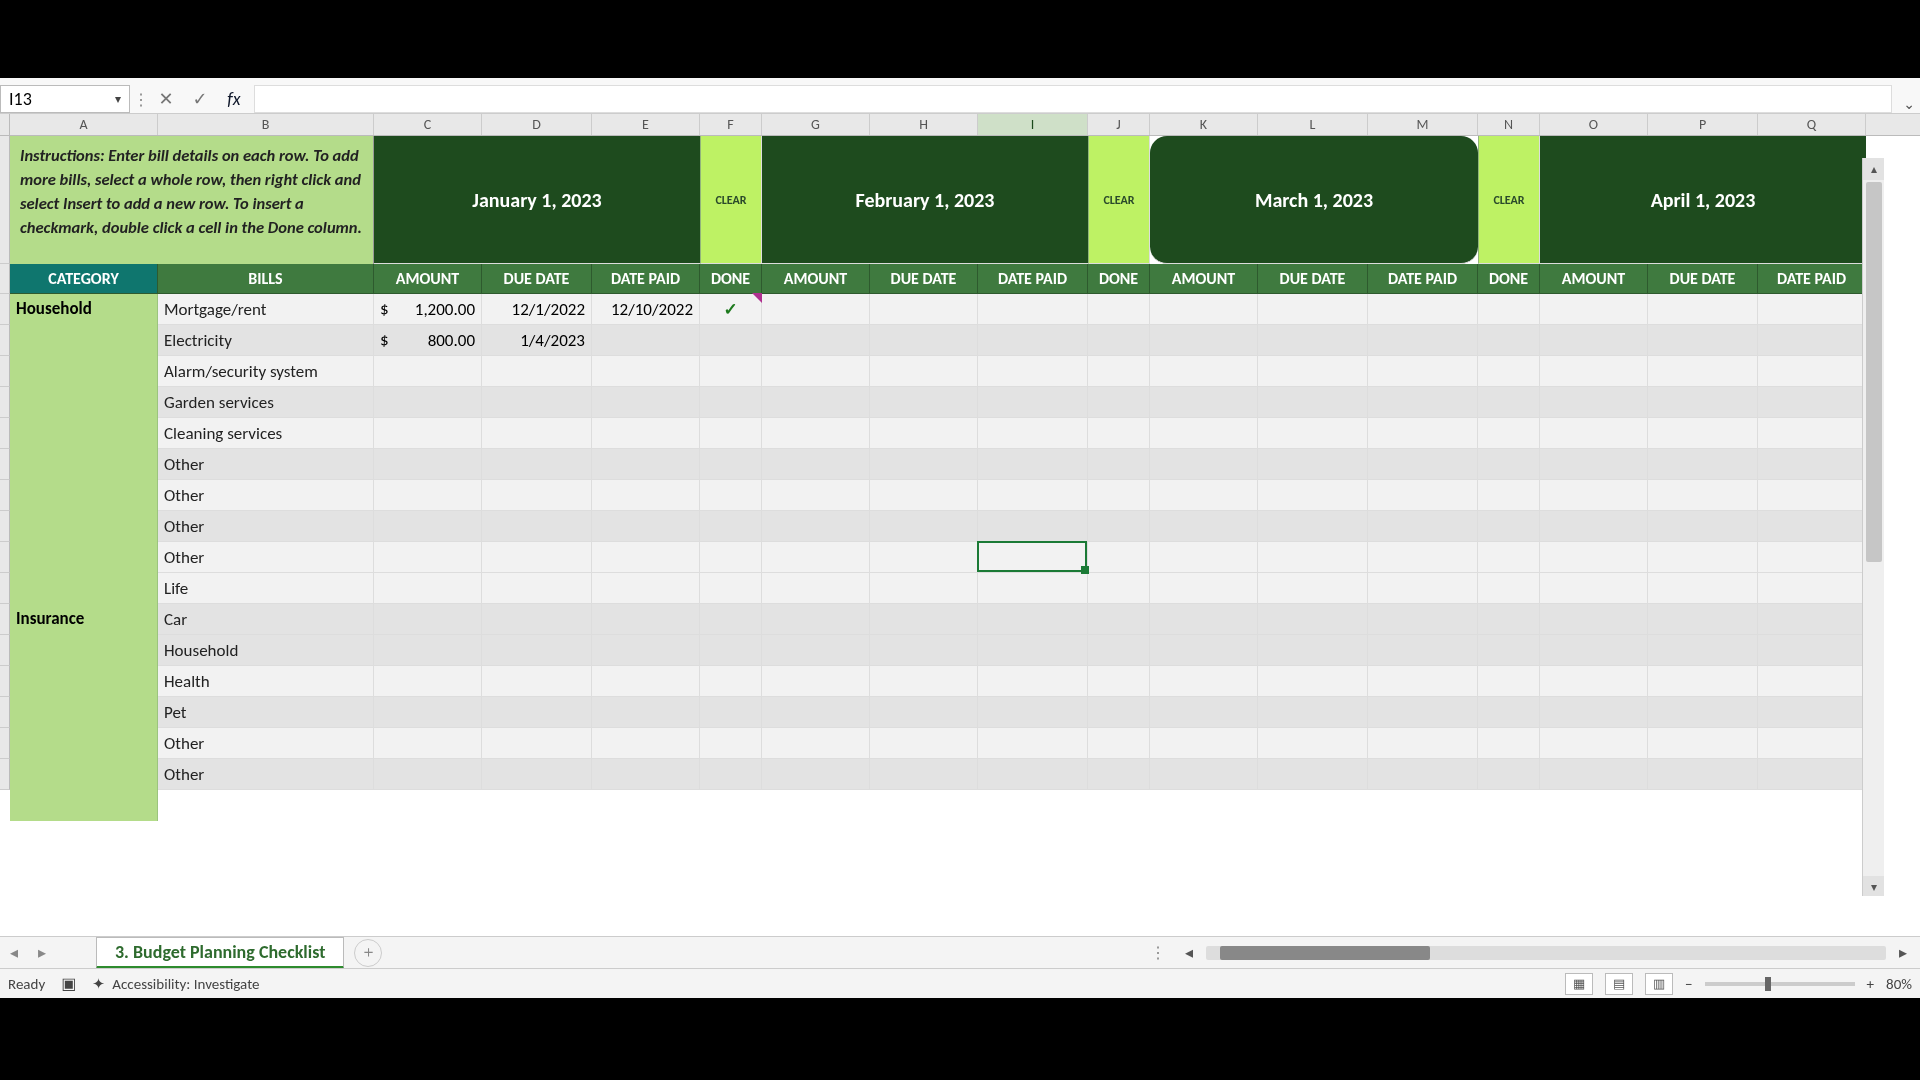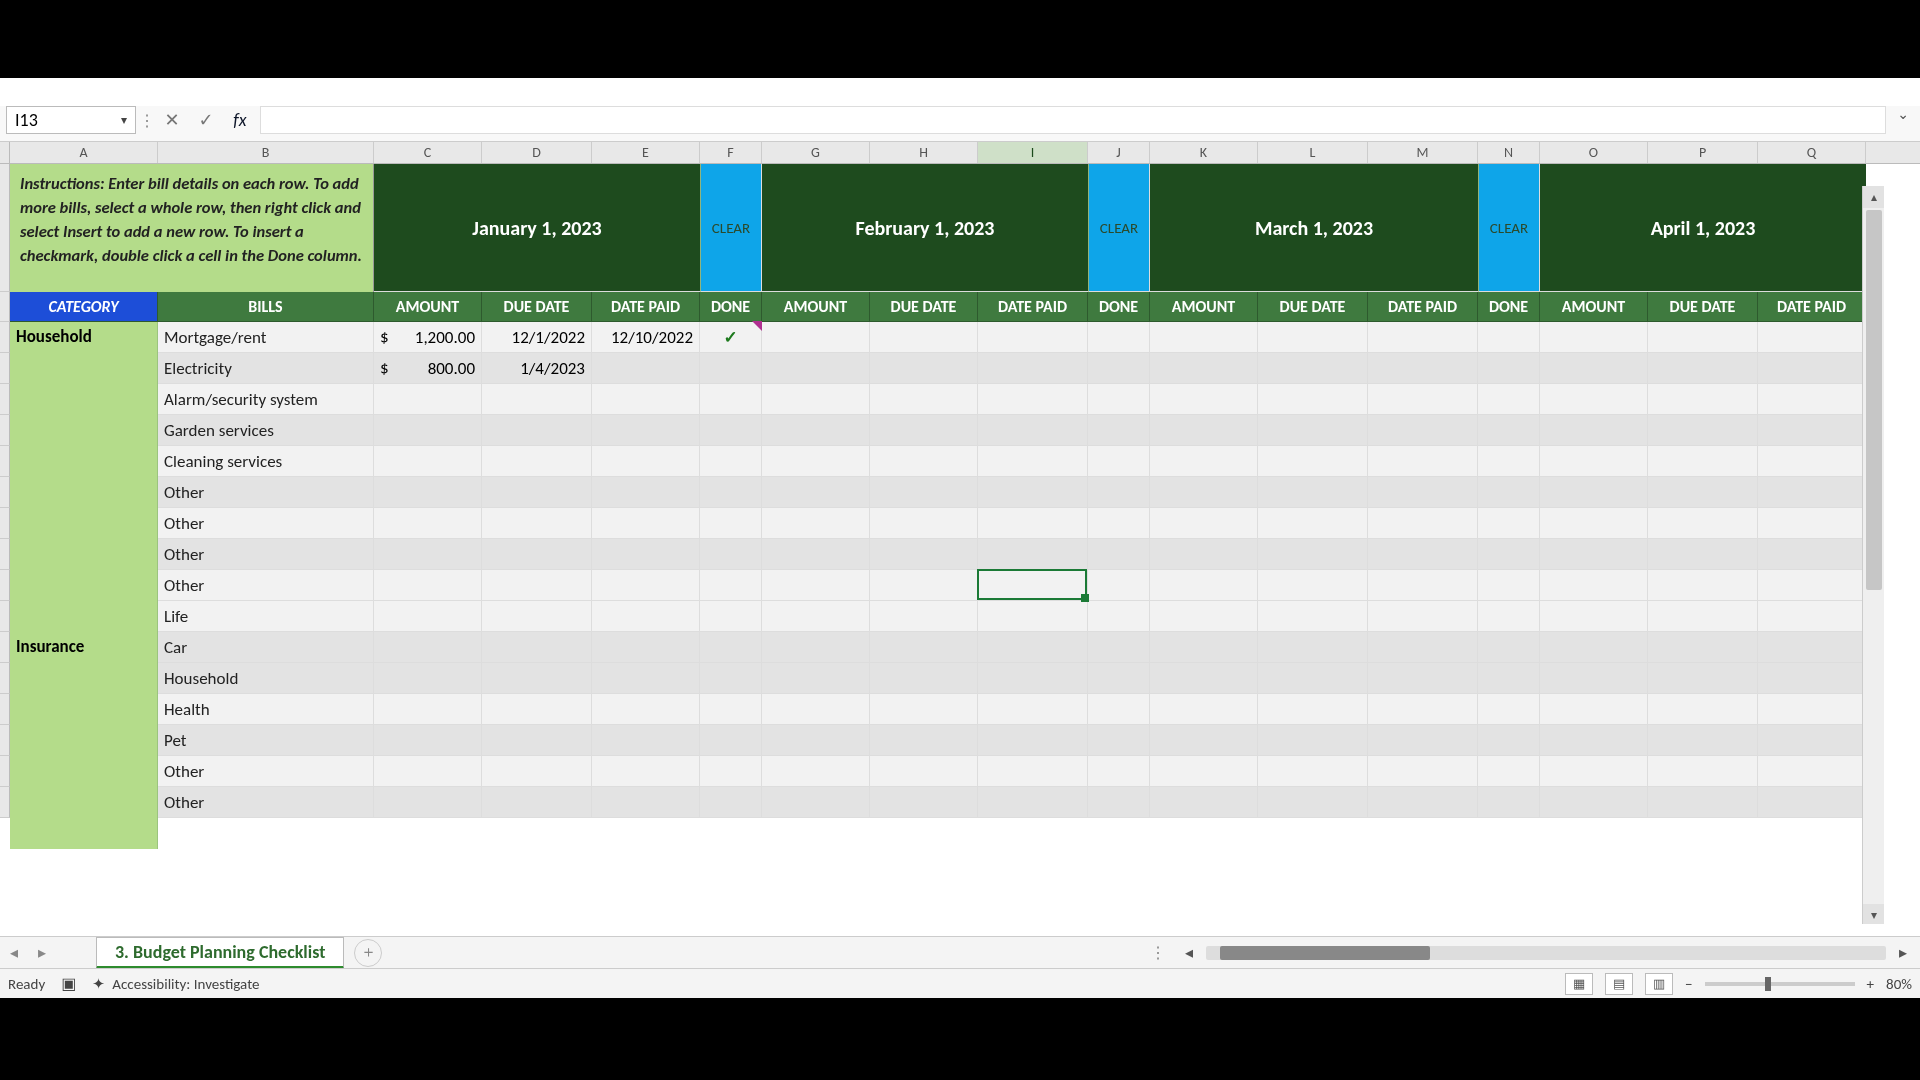--- a/index.html
+++ b/index.html
@@ -1,20 +1,20 @@
 <!DOCTYPE html>
 <html><head>
 <meta charset="utf-8">
 <style>
   * { box-sizing: border-box; margin: 0; padding: 0; }
   html, body { width: 1920px; height: 1080px; font-family: Calibri, Arial, sans-serif; background: #000; overflow: hidden; }
   .app { position: absolute; left: 0; top: 78px; width: 1920px; height: 920px; background: #fff; }
 
   
-  .fbar { display: flex; align-items: flex-start; height: 36px; border-bottom: 1px solid #ccc; background: #f8f8f8; padding: 0 6px; gap: 6px; margin-top: 28px; }
+  .fbar { display: flex; align-items: flex-end; height: 36px; border-bottom: 1px solid #ccc; background: #f8f8f8; padding: 0 0; gap: 6px; }
   .namebox { display: flex; align-items: center; gap: 6px; width: 130px; height: 28px; background: #fff; border: 1px solid #bbb; padding: 0 8px; font-size: 18px; }
   .namebox .dd { margin-left: auto; font-size: 12px; color: #444; }
   .divider { width: 10px; height: 28px; display: flex; align-items: center; justify-content: center; color: #888; }
   .fbtn { width: 28px; height: 28px; display: flex; align-items: center; justify-content: center; color: #777; font-size: 18px; }
   .fx { font-style: italic; color: #0f172a; }
   .formula-input { flex: 1; height: 28px; background: #fff; border: 1px solid #ddd; padding: 0 8px; }
   .expand { width: 22px; text-align: center; color: #555; font-size: 14px; }
 
   
   .colhdr-row { display: flex; height: 22px; background: #e8e8e8; border-bottom: 1px solid #bbb; font-size: 14px; color: #555; }
@@ -45,24 +45,24 @@
   .rL  { width: 110px; }
   .rM  { width: 110px; }
   .rN  { width: 62px; }
   .rO  { width: 108px; }
   .rP  { width: 110px; }
   .rQ  { width: 108px; }
 
   .instruction-row { height: 128px; }
   .instr { background: #b4dc8a; font-style: italic; font-weight: 600; font-size: 16.5px; line-height: 1.45; padding: 8px 10px; color: #222; border-right: 1px solid #999; border-bottom: none; display: block; }
   .monthhdr { background: #1e4b1e; color: #fff; font-weight: 600; font-size: 20px; justify-content: center; border-right: none; }
-  .clearbtn { background: #0ea5e9; color: #2b4a2b; font-weight: 400; font-size: 15px; justify-content: center; border-left: 1px solid #92b47c; }
+  .clearbtn { background: #bef264; color: #2b4a2b; font-weight: 700; font-size: 12px; justify-content: center; border-left: 1px solid #92b47c; }
 
   .th-row .cell { background: #3f7a3f; color: #fff; font-weight: 700; font-size: 16px; justify-content: center; border-right: 1px solid #2e5a2e; border-bottom: 1px solid #2e5a2e; }
-  .th-row .cat { background: #1d4ed8; font-style: italic; }
+  .th-row .cat { background: #0f766e; }
 
   .catcell { background: #b4dc8a; font-weight: 600; font-size: 17px; align-items: flex-start; padding-top: 4px; border-right: 1px solid #9bc47e; border-bottom: none; }
   .stripe0 { background: #f2f2f2; }
   .stripe1 { background: #e3e3e3; }
   .bill-label { color: #222; }
   .amount-cell { position: relative; }
   .amount-cell .cur { position: absolute; left: 6px; }
   .done-check { color: #1e7a1e; font-weight: bold; }
   .done-corner { position: absolute; right: -1px; top: -1px; width: 0; height: 0; border-top: 10px solid #b03090; border-left: 10px solid transparent; }
 
@@ -137,21 +137,21 @@
 
   <div class="gridwrap">
     <div class="grid" id="grid">
         <div class="row instruction-row">
           <div class="rownum" style="height: 128px;"></div>
           <div class="cell instr" style="width: 364px; height: 128px;">Instructions: Enter bill details on each row. To add more bills, select a whole row, then right click and select Insert to add a new row. To insert a checkmark, double click a cell in the Done column.</div>
           <div class="cell monthhdr" style="width: 326px; height: 128px;">January 1, 2023</div>
           <div class="cell clearbtn" style="width: 62px; height: 128px;">CLEAR</div>
           <div class="cell monthhdr" style="width: 326px; height: 128px;">February 1, 2023</div>
           <div class="cell clearbtn" style="width: 62px; height: 128px;">CLEAR</div>
-          <div class="cell monthhdr" style="width: 328px; height: 128px;">March 1, 2023</div>
+          <div class="cell monthhdr" style="width: 328px; height: 128px; border-radius: 17px;">March 1, 2023</div>
           <div class="cell clearbtn" style="width: 62px; height: 128px;">CLEAR</div>
           <div class="cell monthhdr" style="width: 326px; height: 128px;">April 1, 2023</div>
         </div>
         <div class="row th-row" style="height: 30px;">
           <div class="rownum"></div>
           <div class="cell rA cat">CATEGORY</div>
           <div class="cell rB">BILLS</div>
           <div class="cell rC">AMOUNT</div>
           <div class="cell rD">DUE DATE</div>
           <div class="cell rE">DATE PAID</div>

